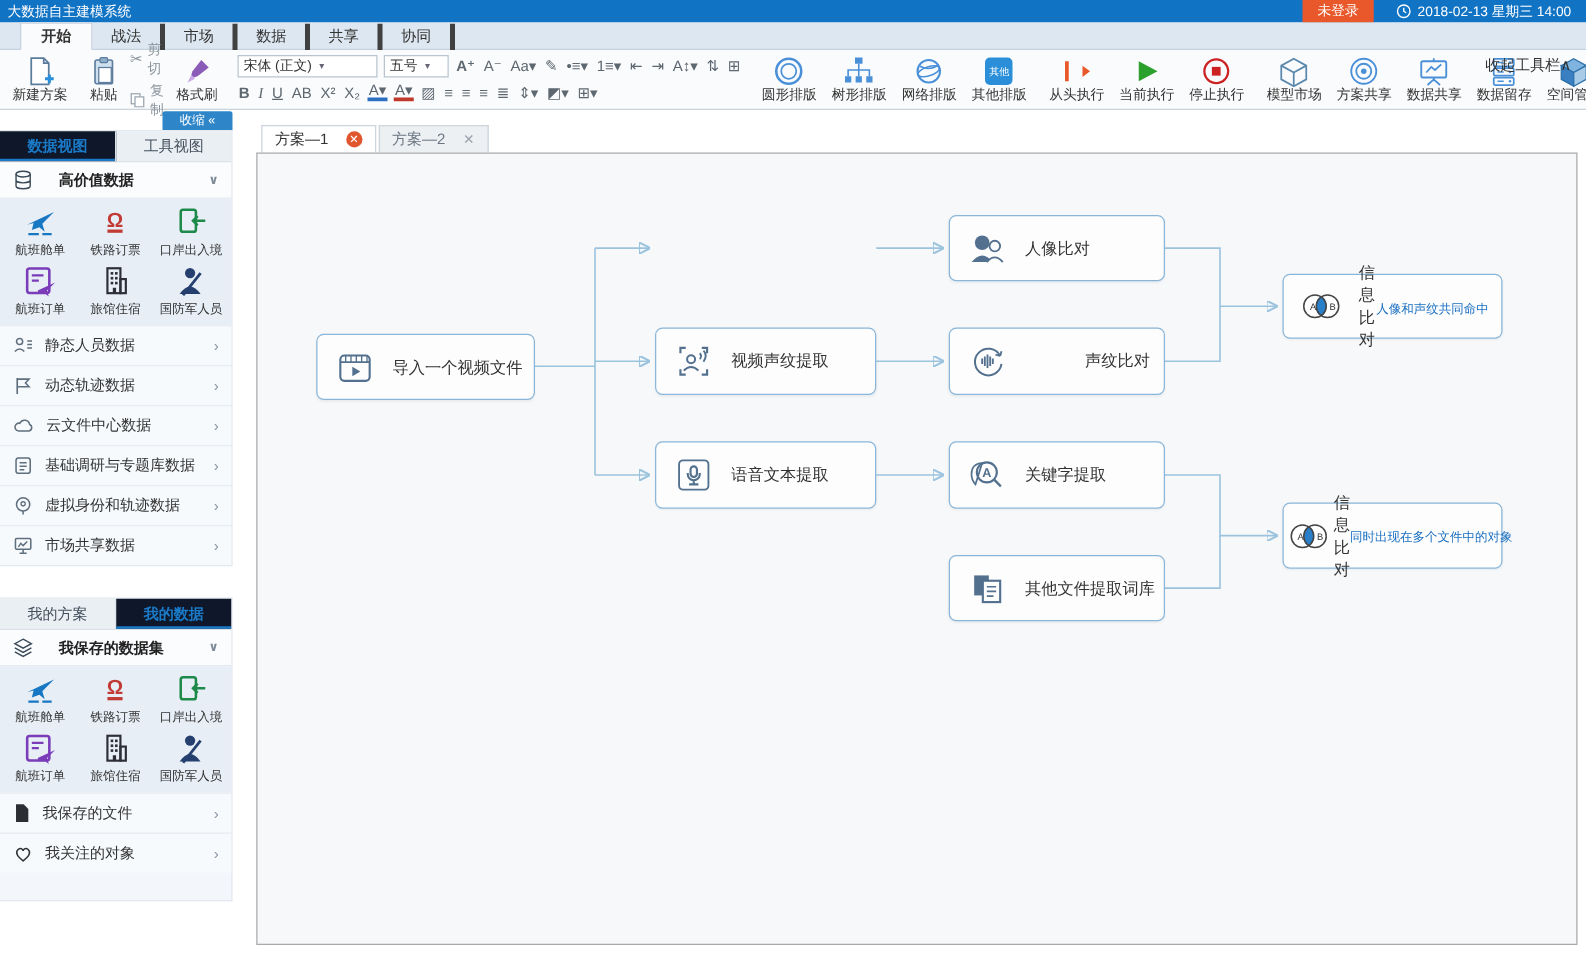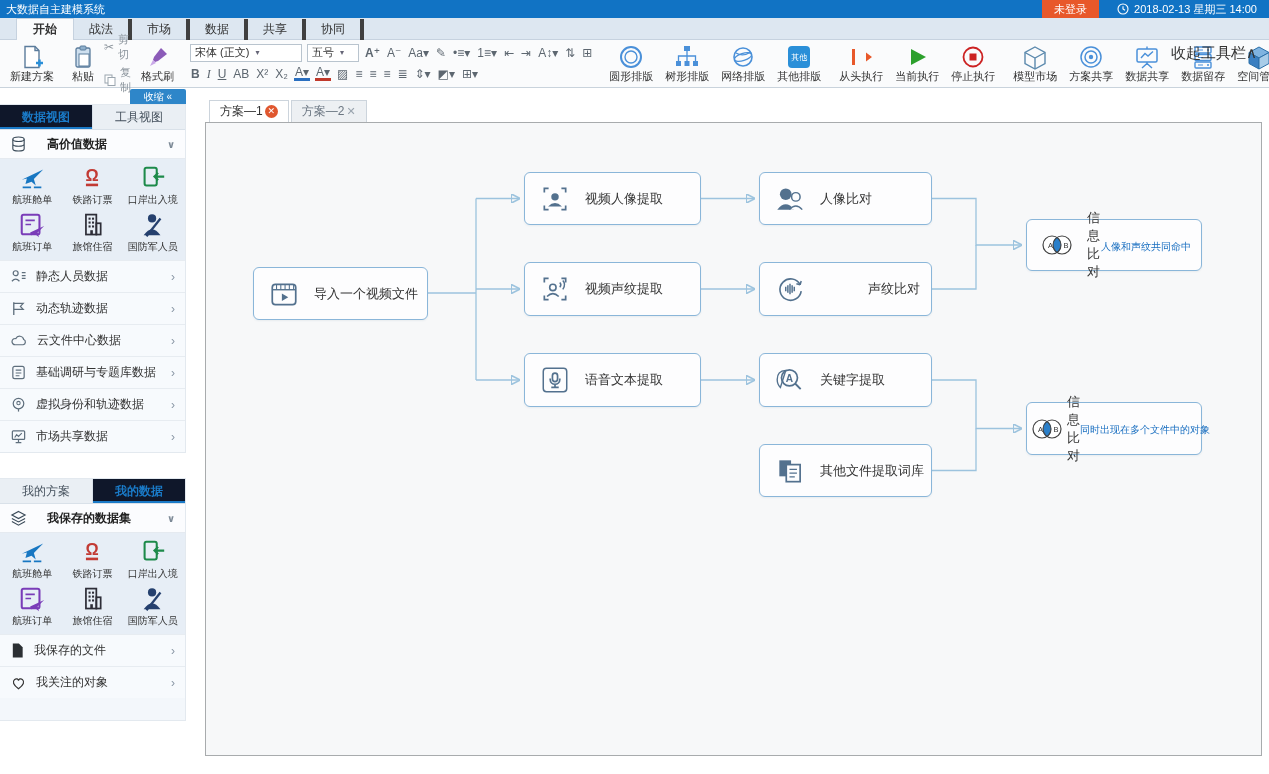--- a/index.html
+++ b/index.html
@@ -39,21 +39,21 @@
     display:flex; align-items:center; padding:0 4px; gap:6px; }
   .combo .caret { font-size:8px; color:#667; }
   .gl { font-size:12px; color:#5d6770; line-height:16px; padding:0 1px; white-space:nowrap; }
   .gl.b { font-weight:bold; }
   .gl.i { font-style:italic; font-family:"Liberation Serif",serif; }
   .gl.u { text-decoration:underline; }
   .gl.u-red { border-bottom:3px solid #c0392b; line-height:11px; }
   .gl.u-blu { border-bottom:3px solid #2a6fc0; line-height:11px; }
   .other-badge { width:22px; height:22px; background:#2a8fd8; border-radius:4px; color:#fff;
     font-size:8px; display:flex; align-items:center; justify-content:center; }
-  #collapse-toolbar { position:absolute; right:12px; top:44px; font-size:15px; color:#333; cursor:default; }
+  #collapse-toolbar { position:absolute; right:12px; top:44px; font-size:12px; color:#333; cursor:default; }
 
   
   #collapse-btn { position:absolute; left:130px; top:89px; width:56px; height:15px; background:#2e86c9;
     color:#fff; font-size:10px; line-height:15px; text-align:center; border-radius:2px 2px 0 0; cursor:default; }
   .spanel { position:absolute; left:0; width:186px; background:#f3f7fb; border:1px solid #e3e9ef; border-left:none; }
   #panel-data { top:104px; }
   #panel-my { top:478px; padding-bottom:22px; }
   .stabs { display:flex; height:25px; border-bottom:1px solid #d9e1e9; background:#eaeff4; }
   .stab { flex:1; text-align:center; line-height:24px; font-size:12px; color:#44505c; border-right:1px solid #d9e1e9; cursor:default; }
   .stab:last-child { border-right:none; }
@@ -63,21 +63,21 @@
   .shead .chev { margin-left:auto; color:#7d8a97; font-size:10px; }
   .sgrid { display:grid; grid-template-columns:repeat(3,1fr); background:#e7eef6; padding:5px 2px 6px 2px; row-gap:4px; }
   .sgi { display:flex; flex-direction:column; align-items:center; gap:1px; font-size:10px; color:#333; cursor:default; }
   .sgi .gic { height:28px; display:flex; align-items:center; justify-content:center; }
   .srow { height:32px; display:flex; align-items:center; gap:9px; padding:0 10px; background:#f7fafd;
     border-top:1px solid #e7ecf1; font-size:12px; color:#333; cursor:default; }
   .srow .chev { margin-left:auto; color:#8a97a5; font-size:12px; }
 
   
   #canvas-tabs { position:absolute; left:209px; top:100px; display:flex; gap:2px; }
-  .ctab { display:inline-flex; align-items:center; gap:2px; padding:0 10px; height:22px; font-size:12px;
+  .ctab { display:inline-flex; align-items:center; gap:14px; padding:0 10px; height:22px; font-size:12px;
     border:1px solid #ccd4dc; border-bottom:none; background:#edf0f3; color:#6b7682; cursor:default; }
   .ctab.active { background:#fff; color:#333; }
   .cclose-red { width:13px; height:13px; border-radius:50%; background:#e0572f; color:#fff; font-size:9px;
     line-height:13px; text-align:center; cursor:default; }
   .cclose-gray { color:#9aa4ae; font-size:11px; cursor:default; }
   #canvas { position:absolute; left:205px; top:122px; width:1057px; height:634px;
     border:1px solid #a8abad; background:#f7f8f9; }
   #edges { position:absolute; left:0; top:0; pointer-events:none; }
   #edges path { stroke:#9cc3de; stroke-width:1.3; fill:none; }
 
@@ -636,30 +636,20 @@
         <svg width="32" height="32" viewBox="0 0 30 30" stroke="#53718e" fill="none" stroke-width="1.6">
             <rect x="4" y="6" width="22" height="19" rx="3"></rect>
             <path d="M4 11 H26" stroke-width="1.3"></path>
             <path d="M8 6 V11 M12 6 V11 M16 6 V11 M20 6 V11 M24 6 V11" stroke-width="1"></path>
             <path d="M13 14.5 L19 18 L13 21.5 Z" fill="#53718e" stroke="none"></path>
           </svg>
       </span>
       <span class="nlb">导入一个视频文件</span>
     </div>
 
-    <div class="node n-face-ex">
-      <span class="nic">
-        <svg width="32" height="32" viewBox="0 0 30 30" stroke="#53718e" fill="none" stroke-width="1.6">
-            <path d="M5 9 V5 H9 M21 5 H25 V9 M25 21 V25 H21 M9 25 H5 V21"></path>
-            <circle cx="15" cy="13" r="3.5" fill="#53718e" stroke="none"></circle>
-            <path d="M8.5 22 Q15 15.5 21.5 22 Z" fill="#53718e" stroke="none"></path>
-          </svg>
-      </span>
-      <span class="nlb">视频人像提取</span>
-    </div>
 
     <div class="node n-voice-ex">
       <span class="nic">
         <svg width="32" height="32" viewBox="0 0 30 30" stroke="#53718e" fill="none" stroke-width="1.6">
             <path d="M5 9 V5 H9 M21 5 H25 V9 M25 21 V25 H21 M9 25 H5 V21"></path>
             <circle cx="13" cy="13.5" r="3" stroke-width="1.5"></circle>
             <path d="M7.5 22 Q13 16.5 18.5 22" stroke-width="1.5"></path>
             <path d="M19.5 9 q2 2.2 0 4.4 M22.3 7 q3.3 3.3 0 8.4" stroke-width="1.4"></path>
           </svg>
       </span>

